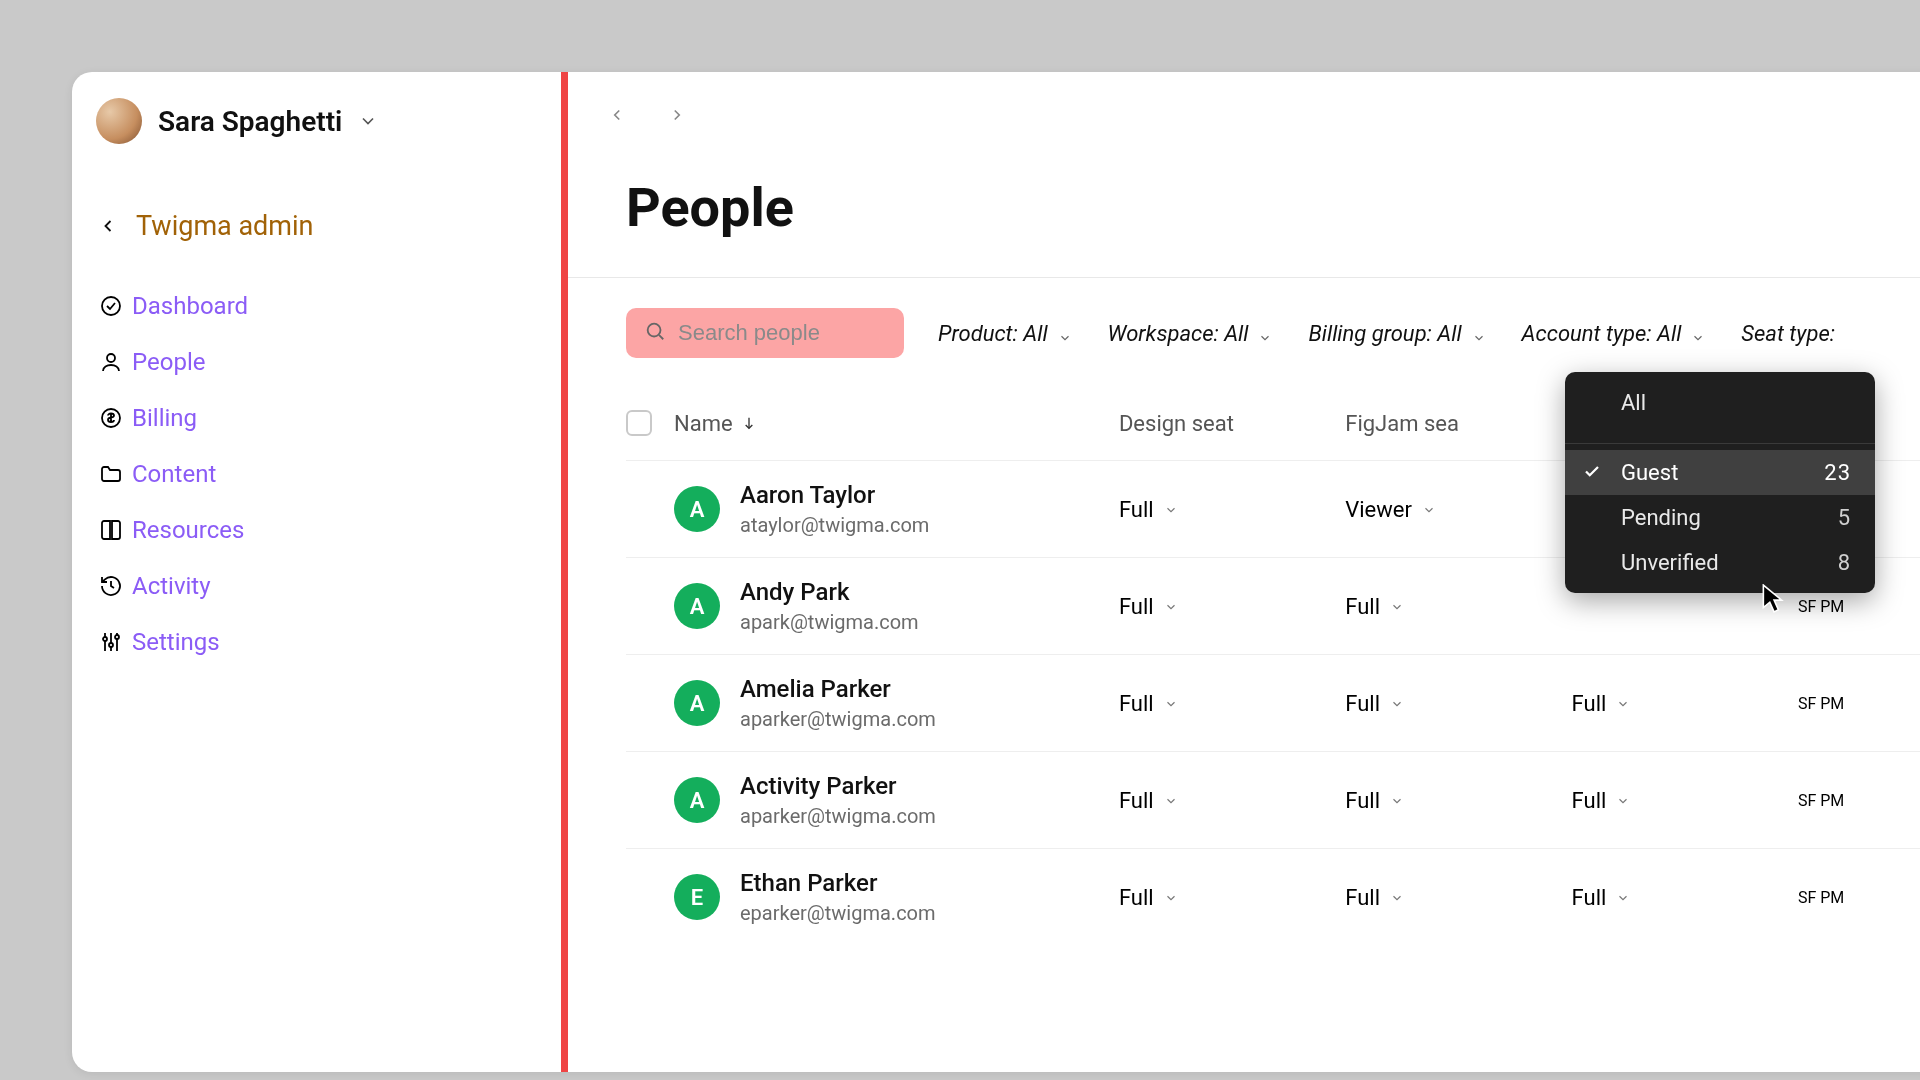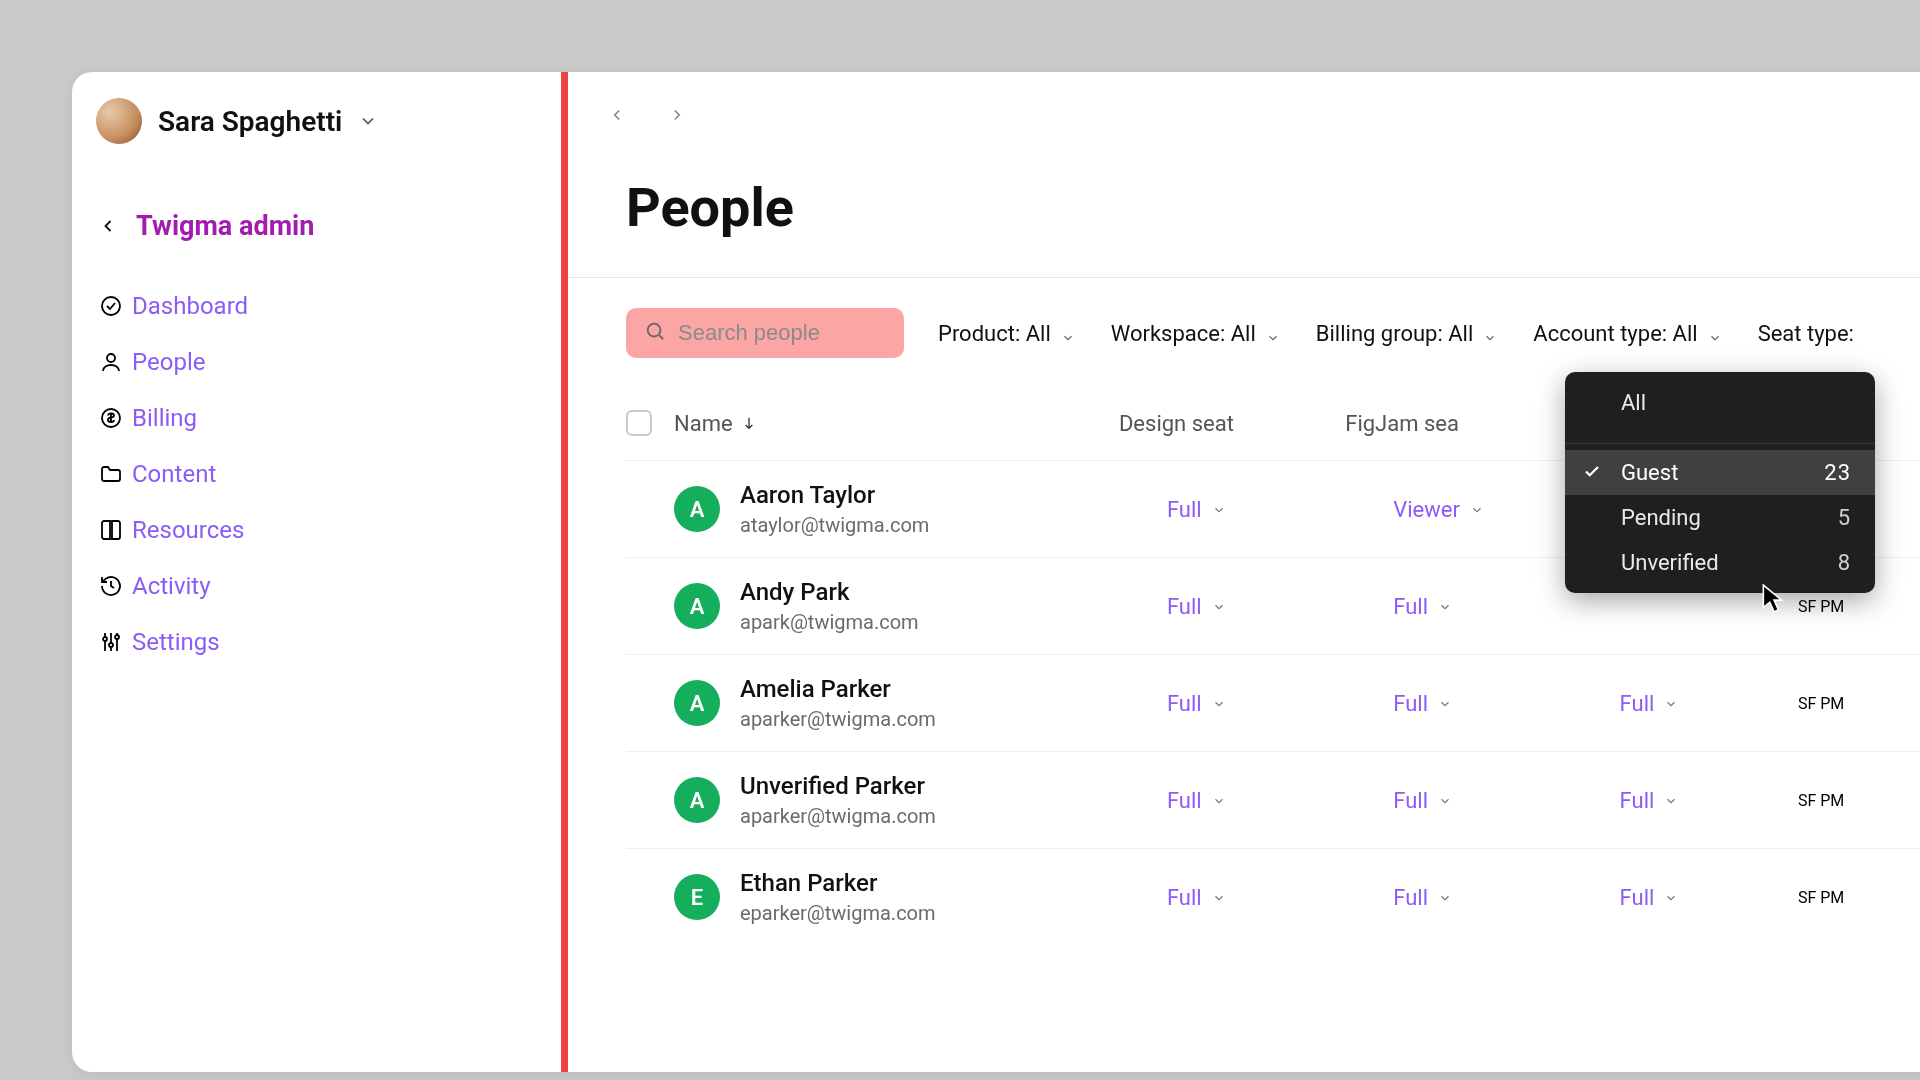--- a/index.html
+++ b/index.html
@@ -58,22 +58,22 @@
   display: flex;
   align-items: center;
   gap: 18px;
   padding: 18px 26px;
   margin: 10px 0 18px 0;
   cursor: pointer;
 }
 .back-row .back-icon { width: 20px; height: 20px; }
 .back-row .label {
   font-size: 27px;
-  font-weight: 700;
-  color: #a21caf;
+  font-weight: 400;
+  color: #a16207;
 }
 .nav-item {
   display: flex;
   align-items: center;
   gap: 8px;
   padding: 14px 26px;
   font-size: 24px;
   color: #8b5cf6;
   cursor: pointer;
   border-radius: 8px;
@@ -130,20 +130,21 @@
 .search-box svg { width: 22px; height: 22px; stroke: #666; fill: none; stroke-width: 2; }
 .search-box input {
   border: none; background: transparent; outline: none;
   font-size: 22px; color: #333; width: 100%;
 }
 .search-box input::placeholder { color: #8a8a8a; }
 .filter-chip {
   display: flex; align-items: center; gap: 10px;
   font-size: 22px; color: #111;
   cursor: pointer;
+  font-style: italic;
 }
 .filter-chip .chev { width: 16px; height: 16px; }
 .filter-chip .chev svg { width: 14px; height: 14px; stroke: #666; fill: none; stroke-width: 2; }
 
 
 .table-wrap { padding: 18px 0 0 58px; }
 .thead-row {
   display: flex;
   align-items: center;
   padding: 16px 0 24px 0;
@@ -181,21 +182,21 @@
   color: #fff;
   font-size: 22px;
   font-weight: 600;
   display: flex; align-items: center; justify-content: center;
   flex-shrink: 0;
 }
 .person-text .pname { font-size: 24px; color: #111; font-weight: 500; }
 .person-text .pemail { font-size: 20px; color: #6b6b6b; margin-top: 4px; }
 .seat-cell {
   display: flex; align-items: center; gap: 10px;
-  font-size: 22px; color: #8b5cf6; margin-left: 48px;
+  font-size: 22px; color: #000000;
 }
 .seat-cell .chev svg { width: 14px; height: 14px; stroke: #777; fill: none; stroke-width: 2; }
 
 
 .dropdown-menu {
   position: absolute;
   left: 1565px;
   top: 372px;
   width: 310px;
   background: #1f1f1f;
@@ -496,21 +497,21 @@
                   </svg></span>
               </div>
             </div>
             <div class="col-bill"><span>SF PM</span></div>
           </div>
           <div class="tbody-row">
             <div class="checkbox" style="visibility:hidden"></div>
             <div class="person-cell">
               <div class="avatar-circle">A</div>
               <div class="person-text">
-                <div class="pname">Unverified Parker</div>
+                <div class="pname">Activity Parker</div>
                 <div class="pemail">aparker@twigma.com</div>
               </div>
             </div>
             <div class="col-seat">
               <div class="seat-cell">
                 <span>Full</span>
                 <span class="chev"><svg viewBox="0 0 24 24">
                     <polyline points="6 9 12 15 18 9"></polyline>
                   </svg></span>
               </div>

